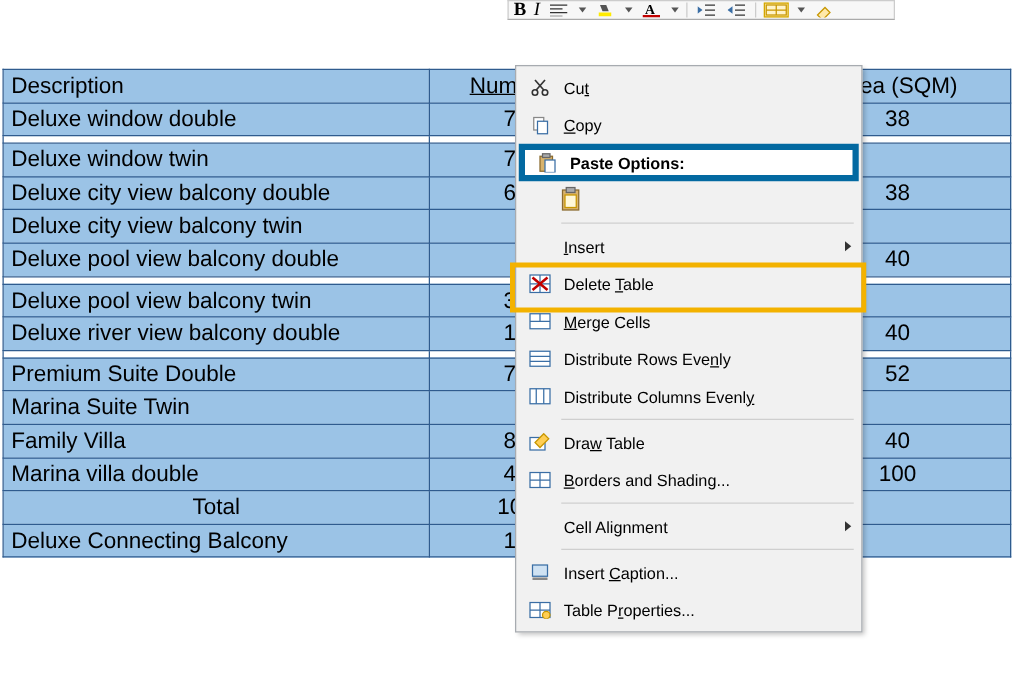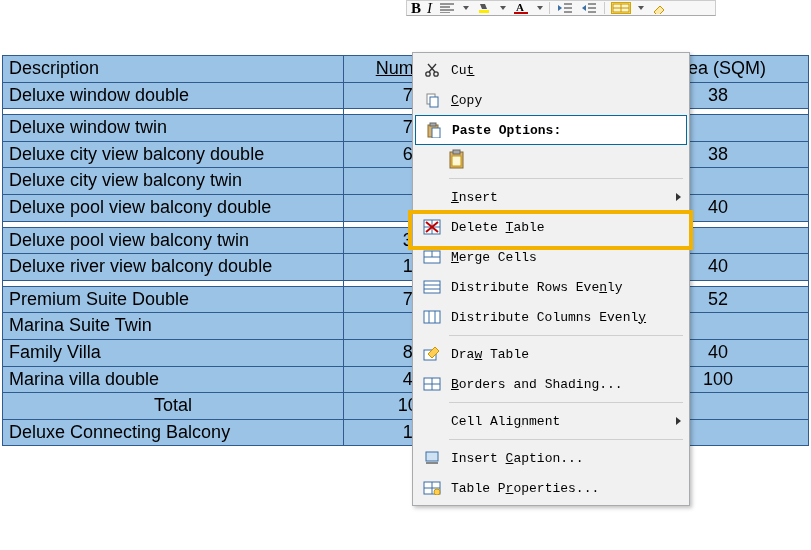--- a/index.html
+++ b/index.html
@@ -101,31 +101,31 @@
     display: flex;
     align-items: center;
     height: 30px;
     padding: 0 6px 0 4px;
     white-space: nowrap;
     position: relative;
   }
   .menu-item.header {
     font-weight: bold;
     background: #fff;
-    border: 1px solid #0369a1;
+    border: 5px solid #0369a1;
   }
   .menu-icon {
     width: 26px;
     height: 22px;
     display: flex;
     align-items: center;
     justify-content: center;
     margin-right: 6px;
   }
-  .menu-label { flex: 1; font-family: Liberation Mono, monospace; }
+  .menu-label { flex: 1; }
   .menu-arrow {
     width:0; height:0;
     border-top:4px solid transparent;
     border-bottom:4px solid transparent;
     border-left:5px solid #333;
   }
   .menu-sep {
     height: 1px;
     background: #cfcfcf;
     margin: 3px 4px 3px 34px;

